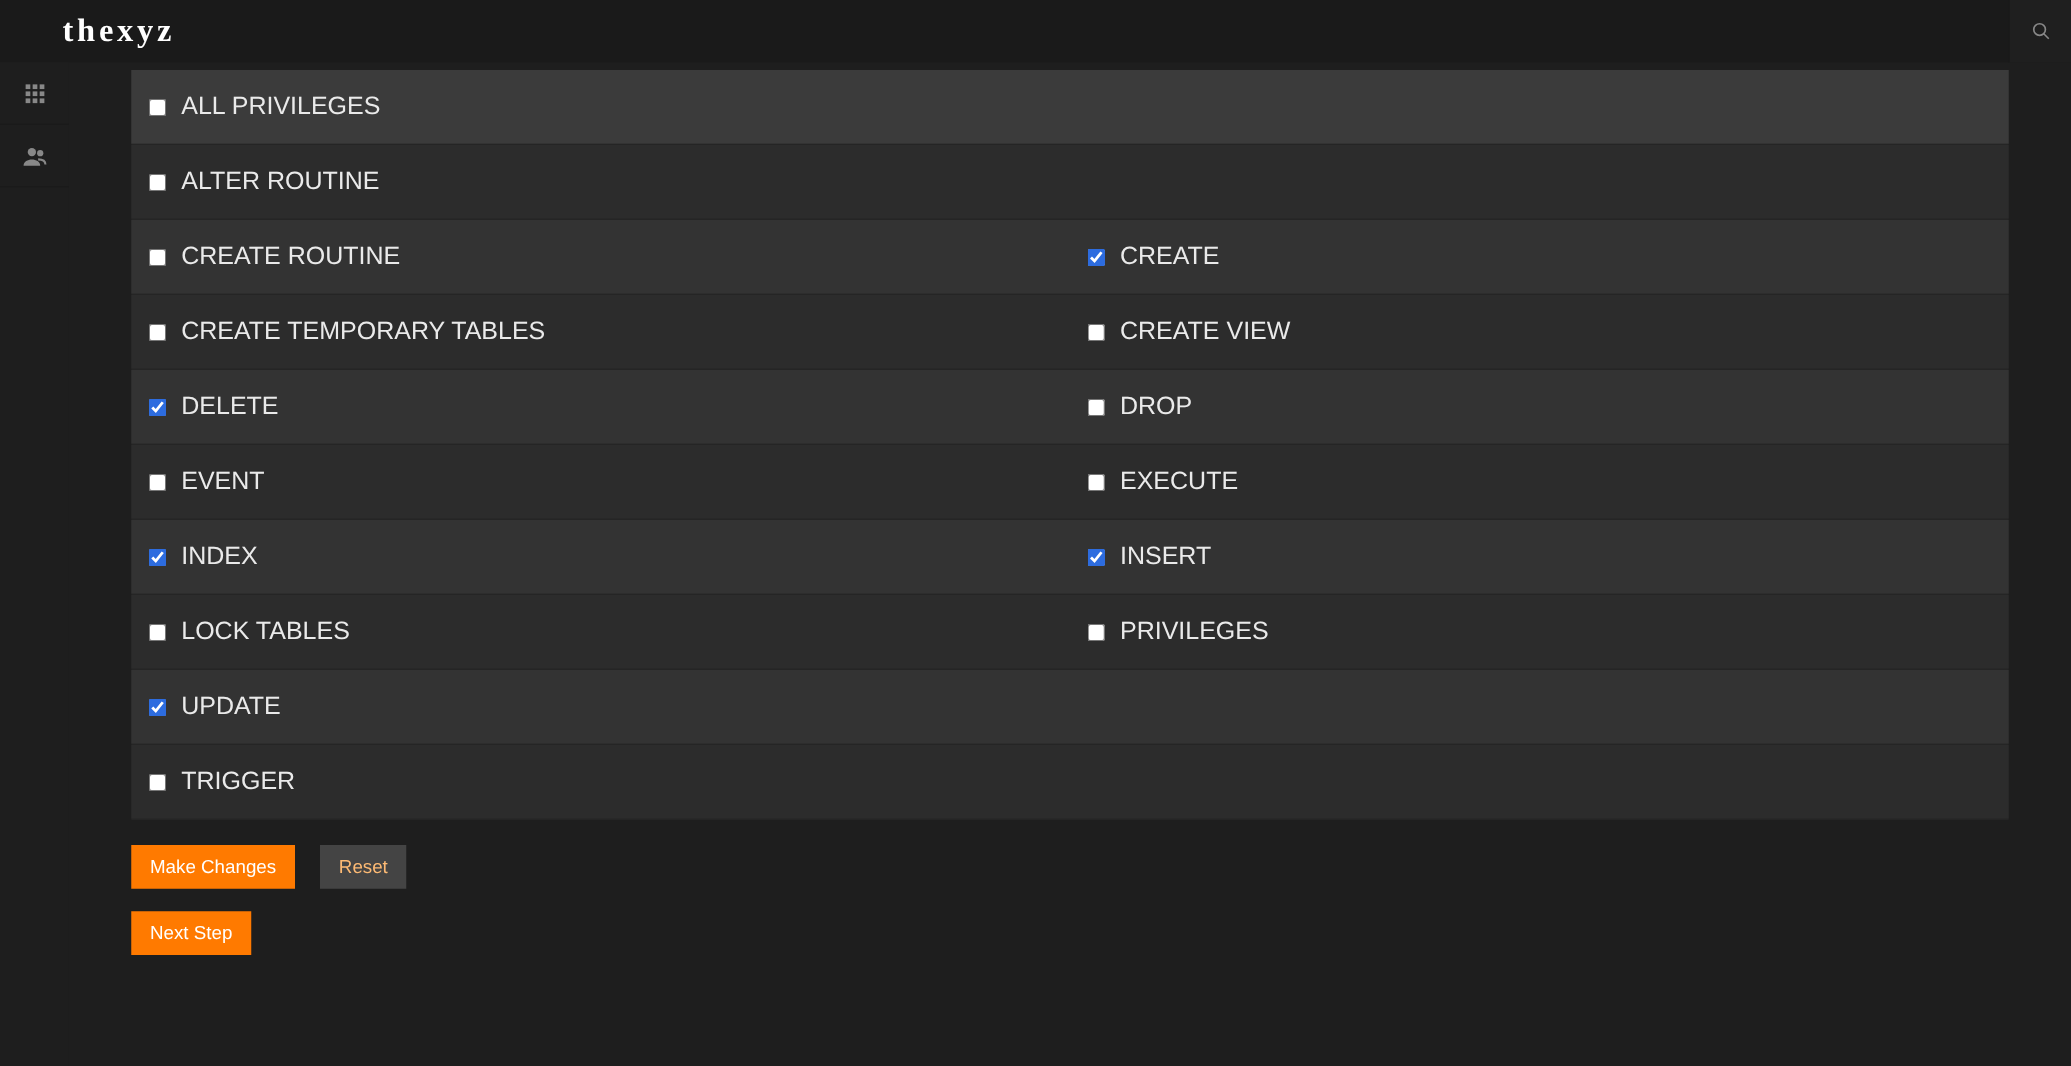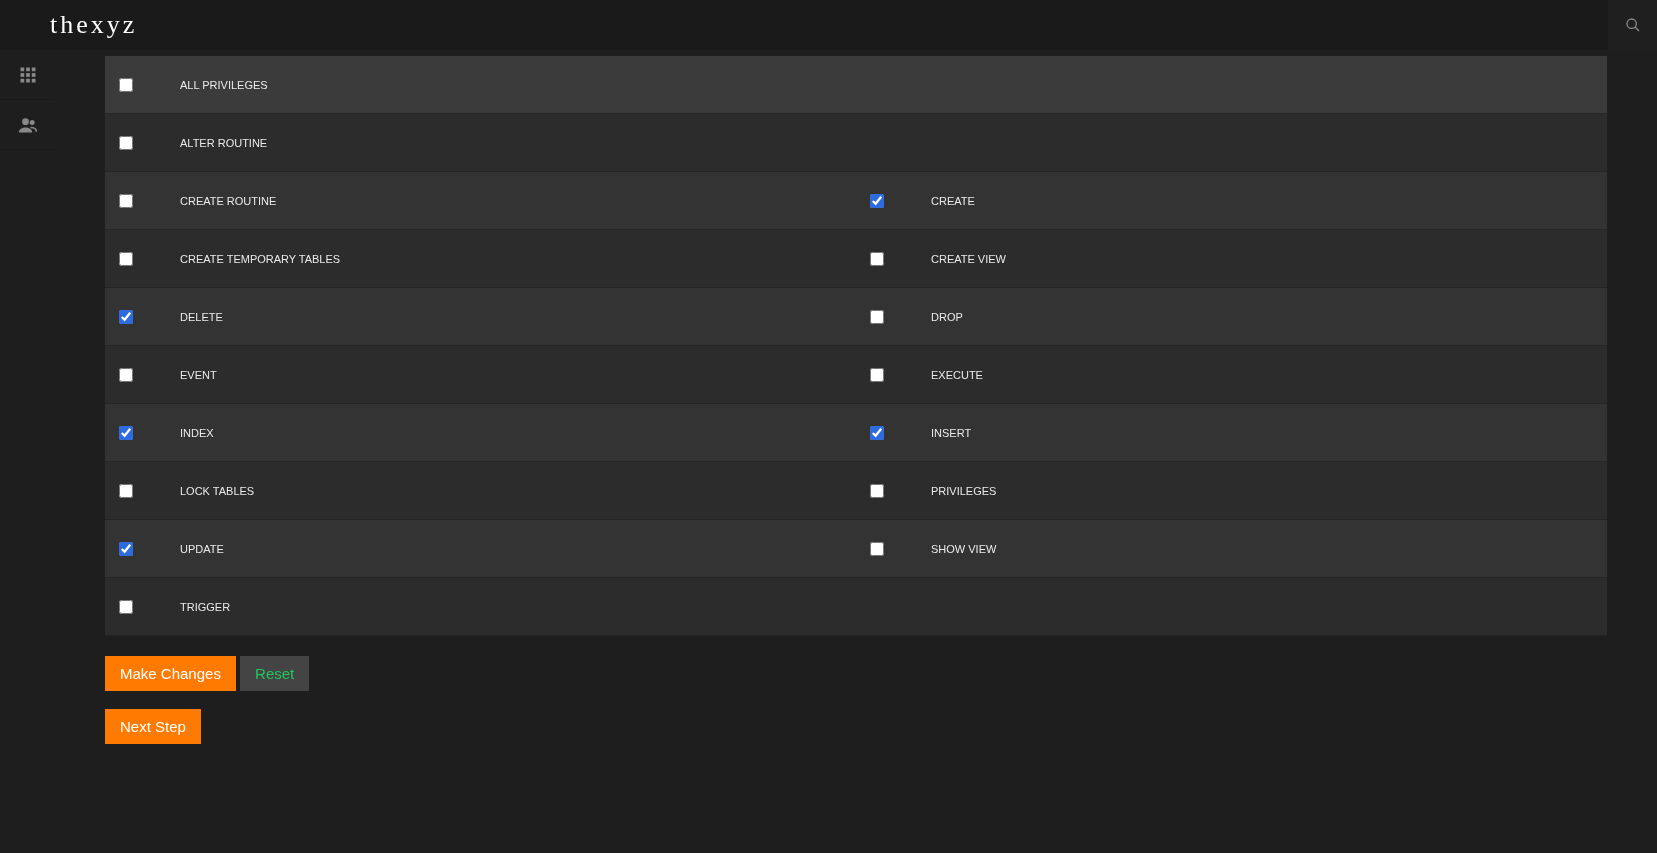--- a/index.html
+++ b/index.html
@@ -12,20 +12,21 @@
   height: 853px;
   overflow: hidden;
 }
 .topbar {
   height: 50px;
   background: #1a1a1a;
   display: flex;
   align-items: center;
   justify-content: space-between;
   padding: 0 0 0 50px;
+  font-weight: bold;
 }
 .logo {
   font-family: "Comic Sans MS", cursive;
   font-size: 26px;
   color: #fff;
   letter-spacing: 3px;
 }
 .topbar-right {
   display: flex;
   align-items: center;
@@ -95,37 +96,36 @@
 .priv-cell.full { flex: 1 0 100%; }
 .priv-check {
   width: 14px;
   height: 14px;
   margin-right: 12px;
   accent-color: #2d6cdf;
   cursor: pointer;
 }
 .priv-label {
   color: #eaeaea;
-  font-size: 11px;
-  cursor: pointer;
-  margin-left: 35px;
+  font-size: 20px;
+  cursor: pointer;
 }
 .actions {
   margin-top: 20px;
 }
 .btn {
   display: inline-block;
   padding: 9px 15px;
   font-size: 15px;
   border: none;
   cursor: pointer;
-  margin-right: 0;
+  margin-right: 16px;
 }
 .btn-primary { background: #ff7a00; color: #fff; }
-.btn-secondary { background: #444; color: #22c55e; }
+.btn-secondary { background: #444; color: #fdba74; }
 .next-step-row { margin-top: 18px; }
 svg { display: block; }
 </style>
 </head>
 <body>
 
 <div class="topbar">
   <div class="logo">thexyz</div>
   <div class="topbar-right">
     <div class="search-box">
@@ -236,24 +236,20 @@
           <div class="priv-cell">
             <input type="checkbox" class="priv-check" style="">
             <span class="priv-label">PRIVILEGES</span>
           </div>
         </div>
         <div class="priv-row alt">
           <div class="priv-cell">
             <input type="checkbox" class="priv-check" checked="" style="">
             <span class="priv-label">UPDATE</span>
           </div>
-          <div class="priv-cell">
-            <input type="checkbox" class="priv-check" style="">
-            <span class="priv-label">SHOW VIEW</span>
-          </div>
         </div>
         <div class="priv-row">
           <div class="priv-cell">
             <input type="checkbox" class="priv-check" style="">
             <span class="priv-label">TRIGGER</span>
           </div>
         </div>
       </div>
 
   </div>

